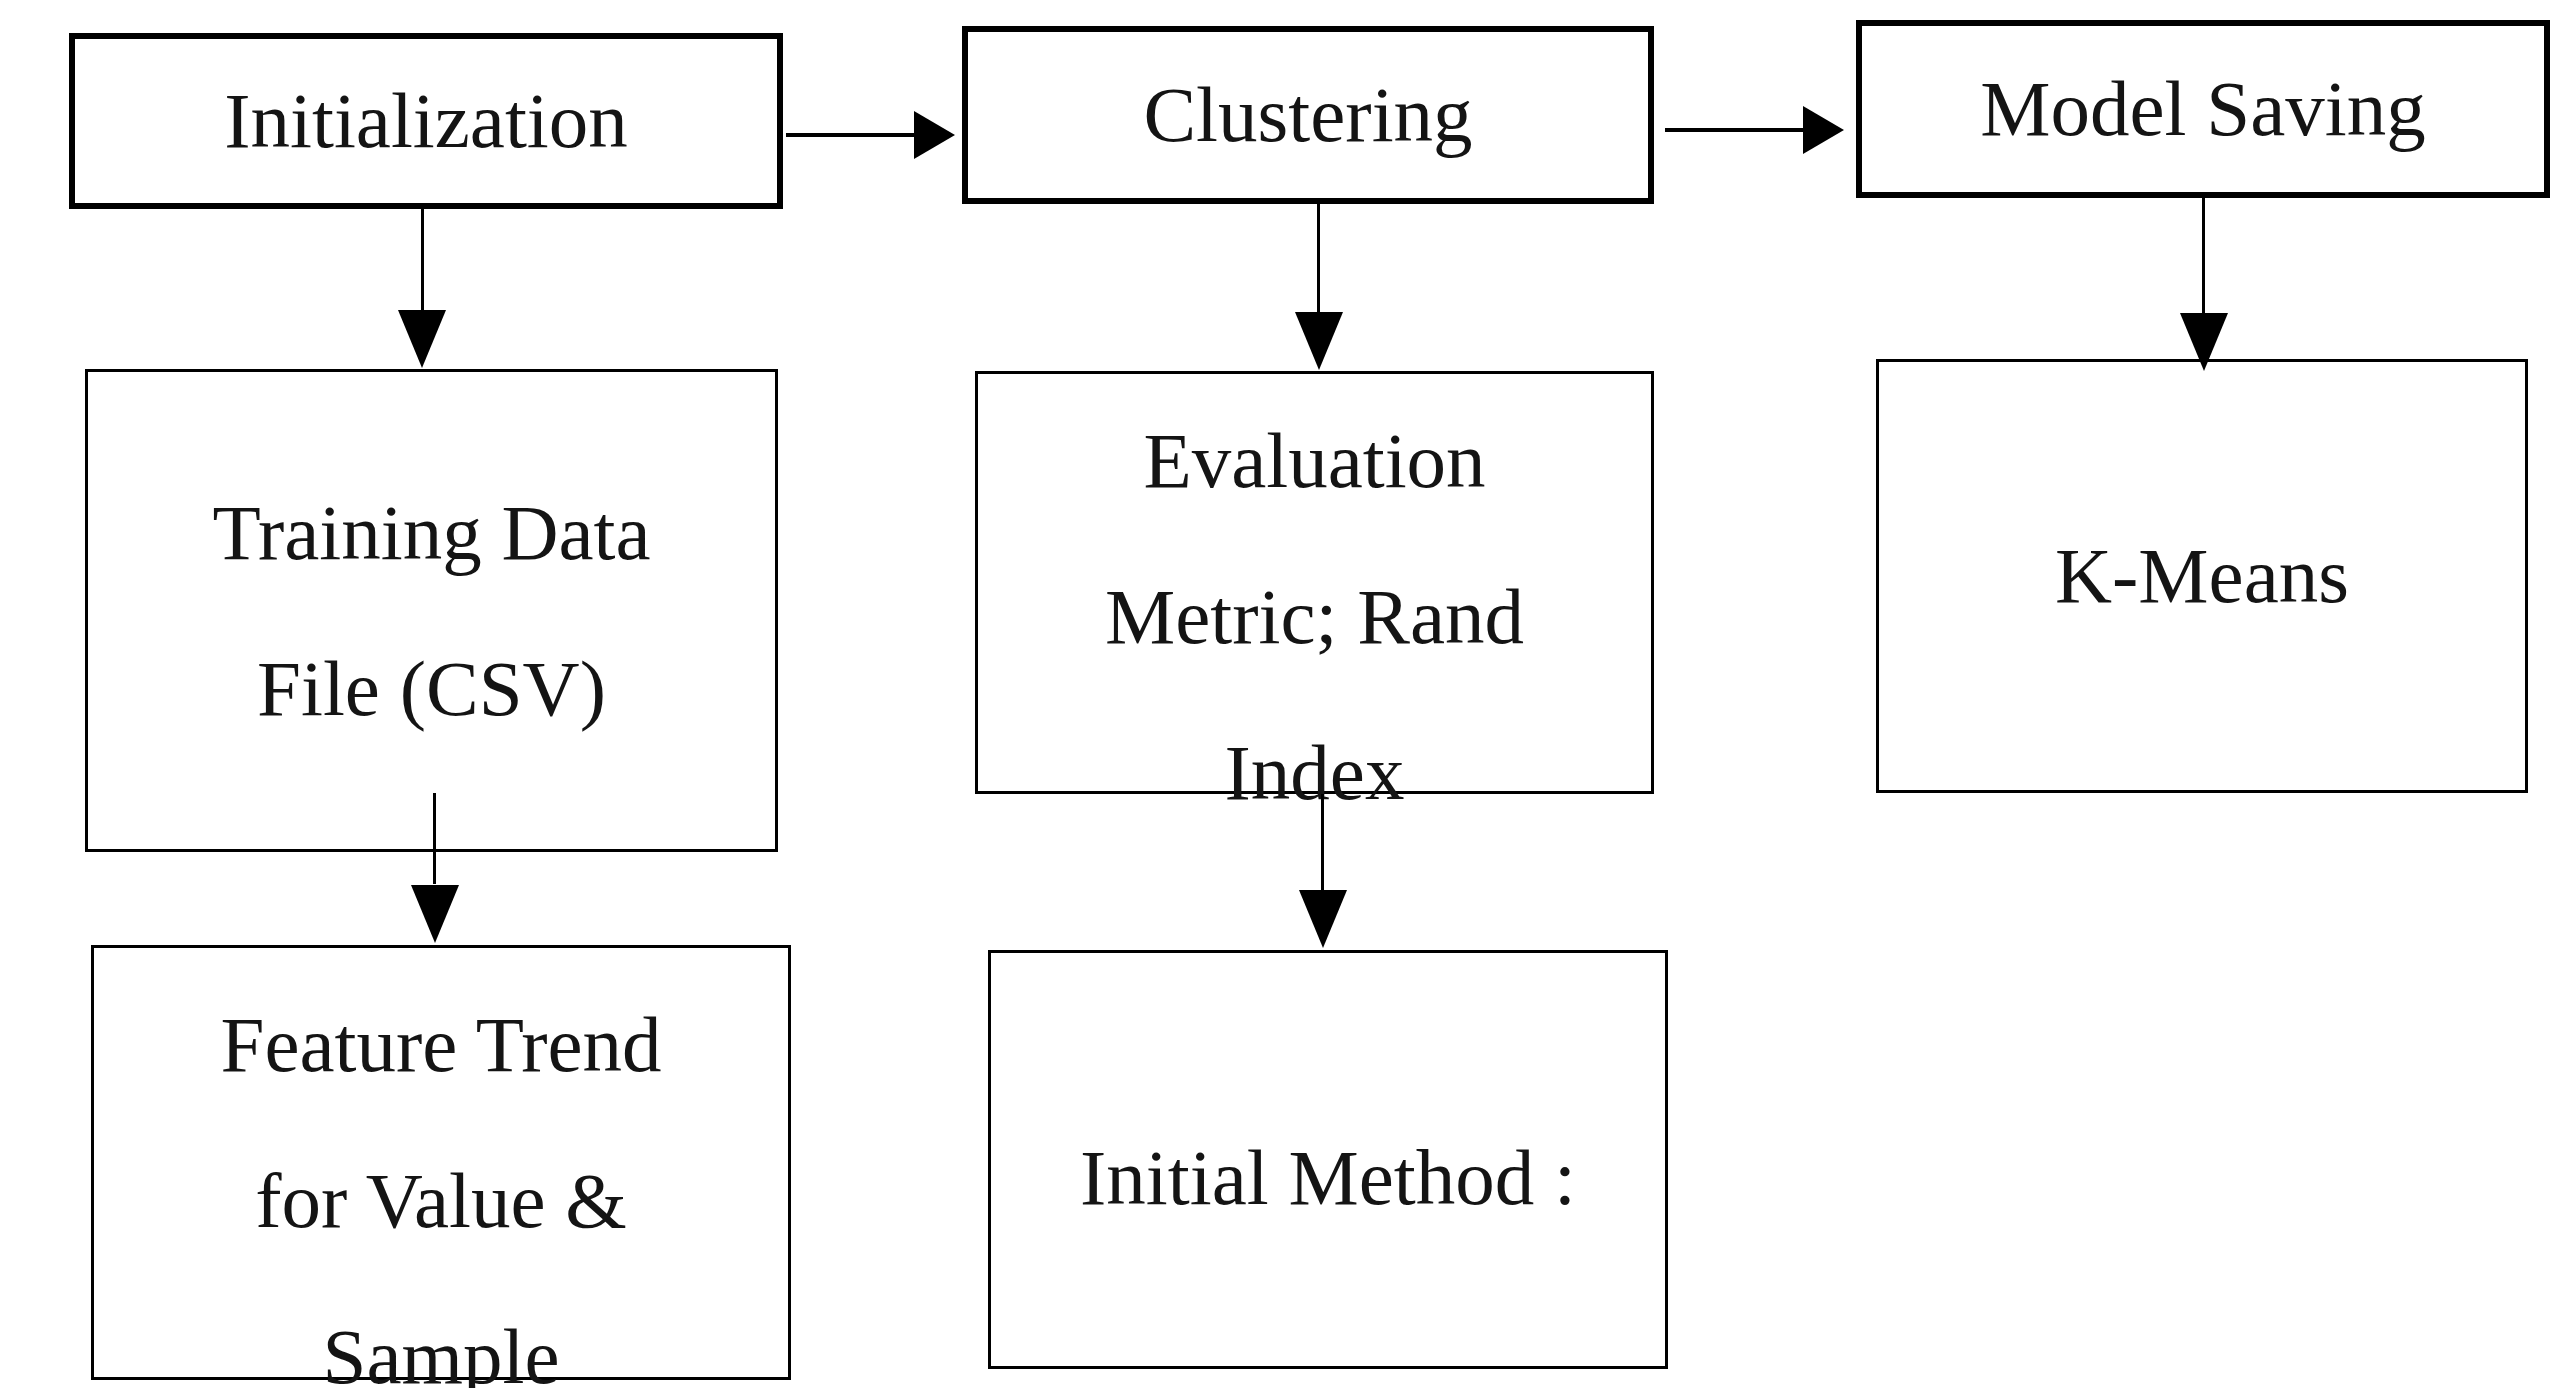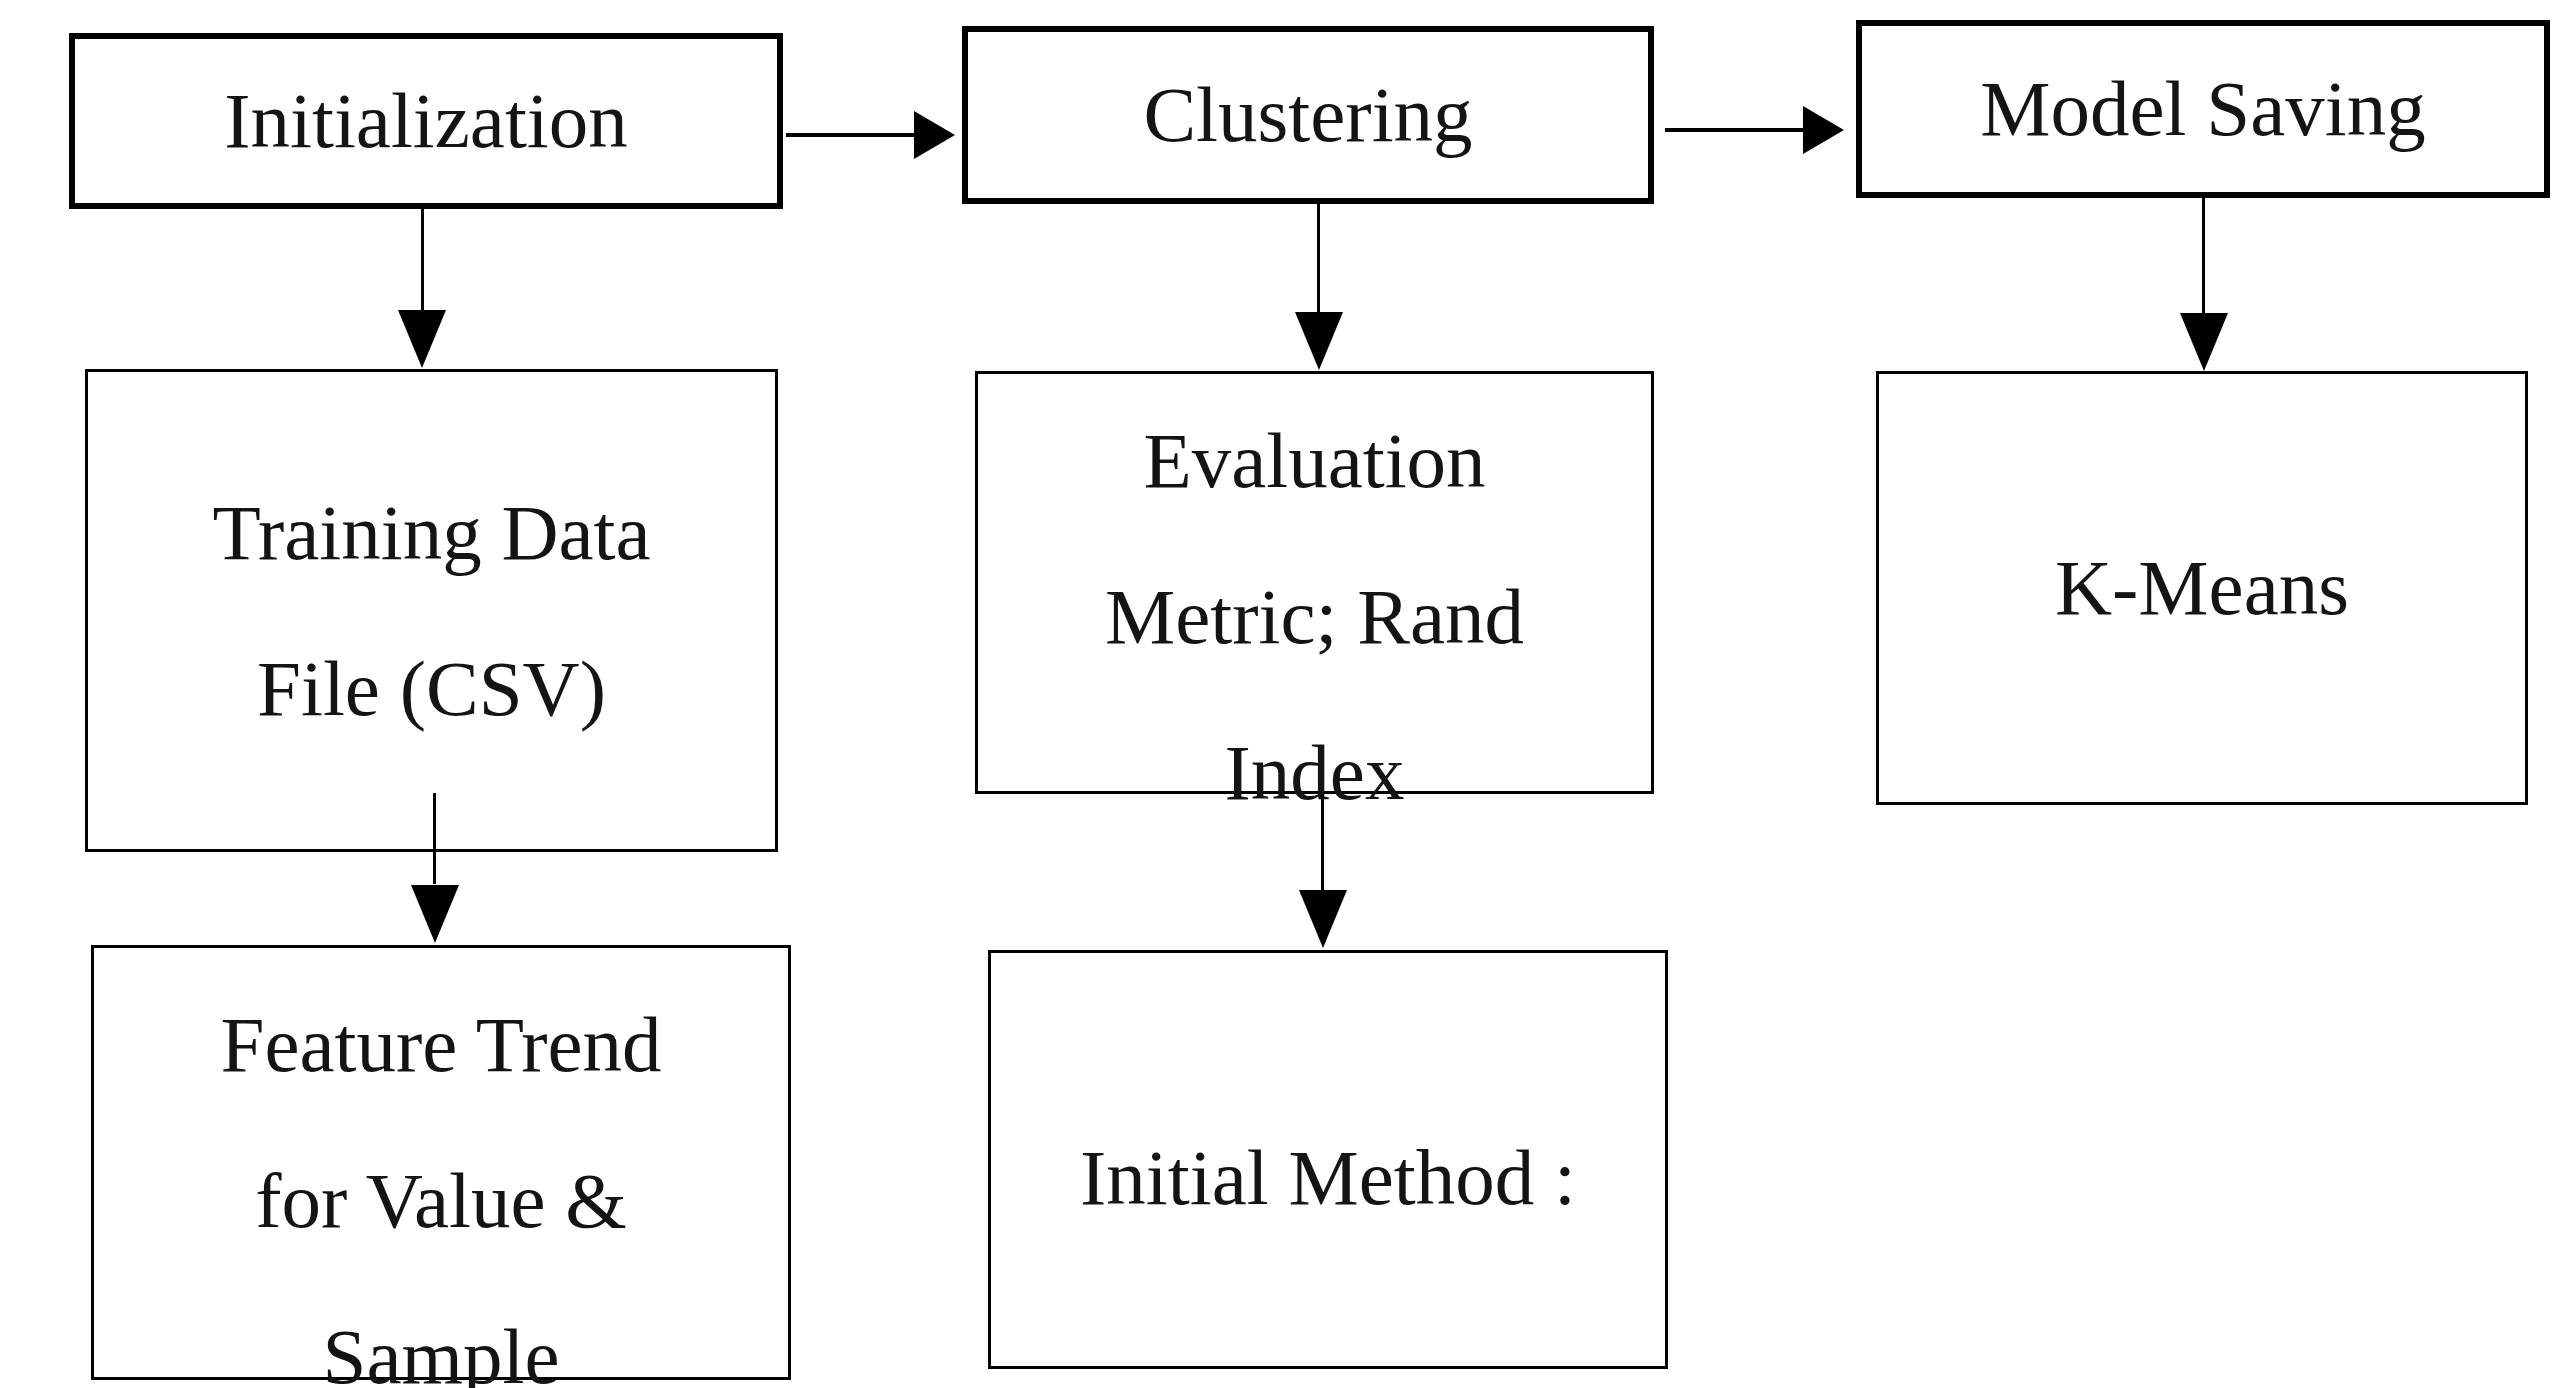--- a/index.html
+++ b/index.html
@@ -67,21 +67,21 @@
     <div class="label">Training Data</div>
     <div class="label">File (CSV)</div>
   </div>
 
   <div class="node thin" style="left:948px;top:371px;width:679px;height:423px;padding-top:69px">
     <div class="label">Evaluation</div>
     <div class="label">Metric; Rand</div>
     <div class="label">Index</div>
   </div>
 
-  <div class="node thin" style="left:1849px;top:371px;width:652px;height:434px">
+  <div class="node thin" style="left:1849px;top:359px;width:652px;height:434px">
     <div class="label">K-Means</div>
   </div>
 
   <div class="node thin" style="left:64px;top:945px;width:700px;height:435px;padding-top:77px">
     <div class="label">Feature Trend</div>
     <div class="label">for Value &amp;</div>
     <div class="label">Sample</div>
   </div>
 
   <div class="node thin" style="left:961px;top:950px;width:680px;height:419px;padding-top:36px">

